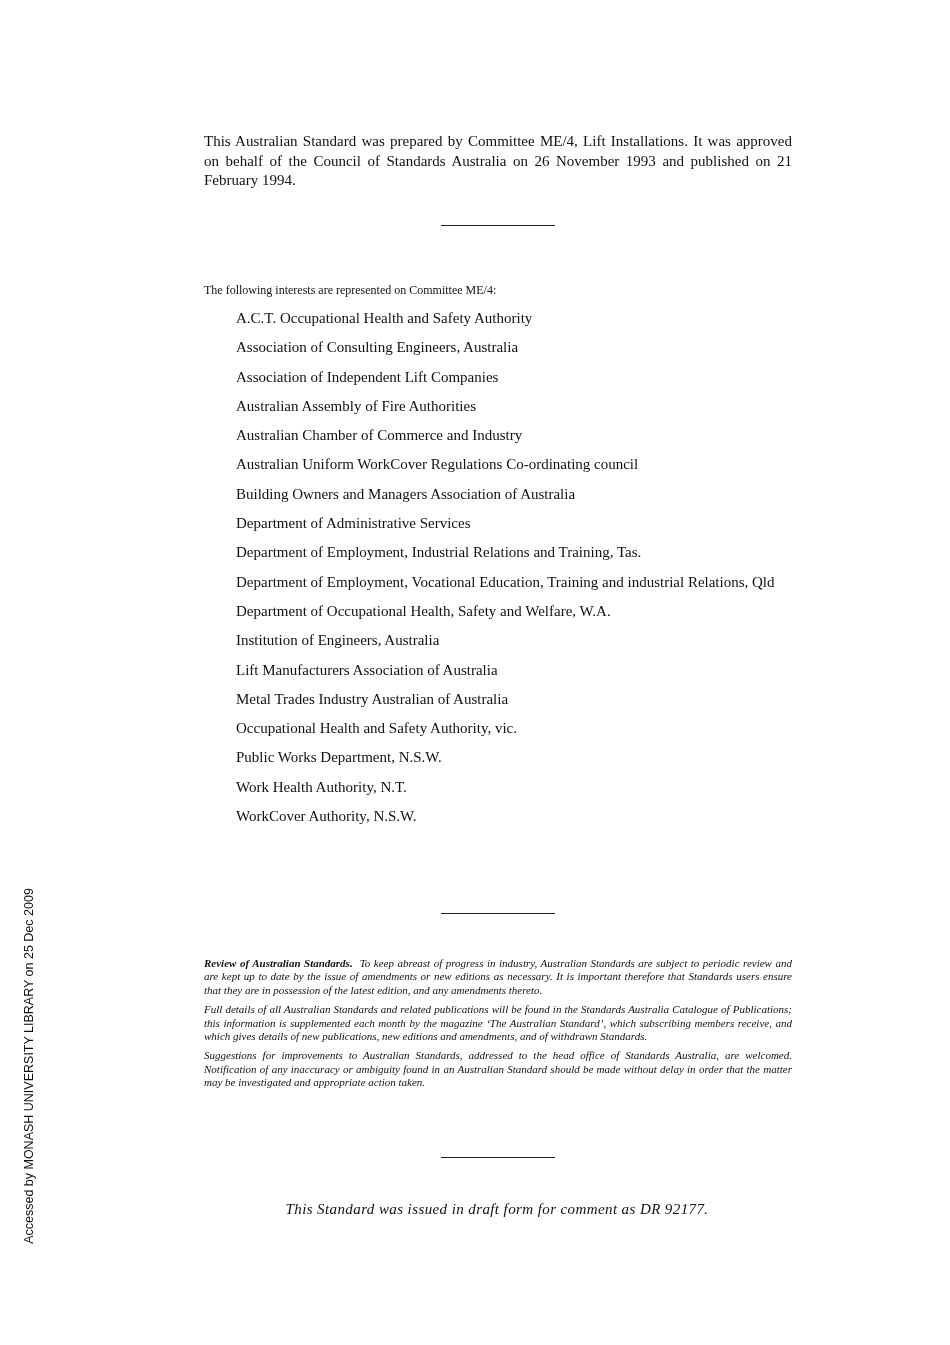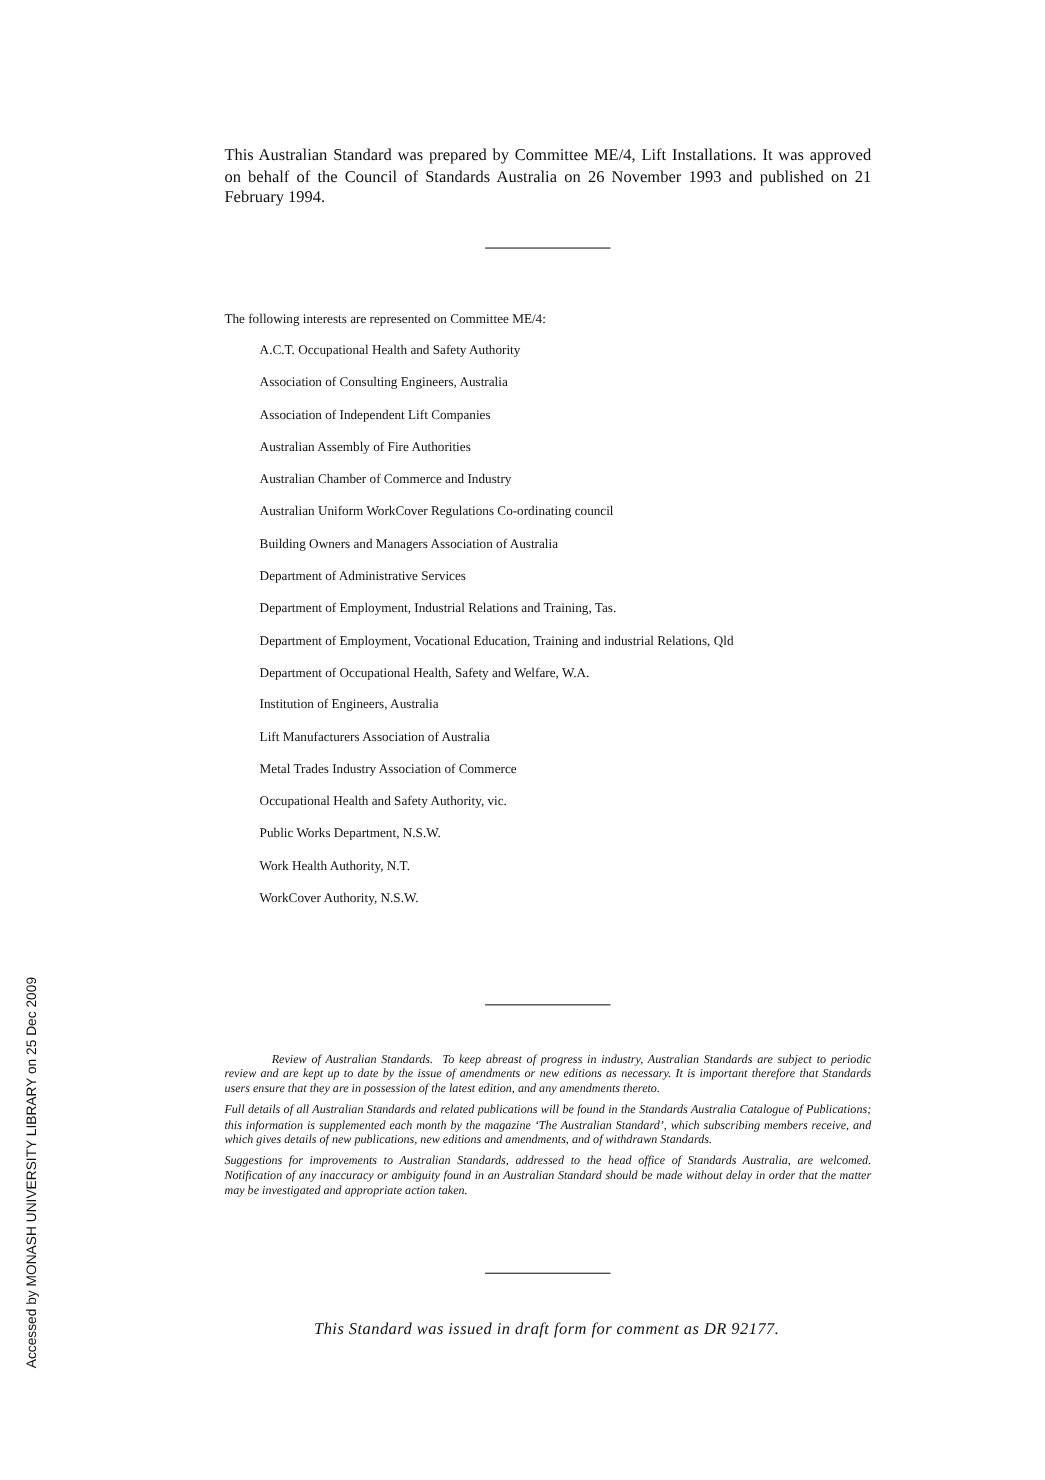--- a/index.html
+++ b/index.html
@@ -1,24 +1,24 @@
 <!DOCTYPE html>
 <html><head>
 <meta charset="utf-8">
 <style>
   html, body { margin: 0; padding: 0; background: #ffffff; }
   body { width: 950px; height: 1345px; position: relative; overflow: hidden; color: #111; font-family: "Liberation Serif", serif; }
   .intro { position: absolute; left: 204px; top: 132px; width: 588px; font-size: 15px; line-height: 19.5px; text-align: justify; }
   .rule { position: absolute; left: 441px; width: 114px; height: 0; border-top: 1px solid #222; }
   .interests-heading { position: absolute; left: 204px; top: 281px; font-size: 12px; line-height: 19px; }
-  .interests { position: absolute; left: 236px; top: 310px; width: 540px; margin: 0; padding: 0; list-style: none; font-size: 12px; line-height: 17px; }
+  .interests { position: absolute; left: 236px; top: 310px; width: 540px; margin: 0; padding: 0; list-style: none; font-size: 15px; line-height: 17px; }
   .interests li { margin: 0 0 12.3px 0; padding-left: 10px; text-indent: -10px; }
   .notes { position: absolute; left: 204px; top: 957px; width: 588px; font-size: 11px; line-height: 13.4px; font-style: italic; text-align: justify; }
   .notes p { margin: 0 0 6px 0; }
-  .notes b { font-weight: normal; margin-left: 43px; }
+  .notes b { font-weight: bold; }
   .draft { position: absolute; left: 0; width: 994px; top: 1201px; text-align: center; font-style: italic; font-size: 15px; letter-spacing: 0.4px; }
   .access { position: absolute; left: 29px; top: 1066px; transform: translate(-50%, -50%) rotate(-90deg); white-space: nowrap; font-family: "Liberation Sans", sans-serif; font-size: 12.5px; color: #111; }
 </style>
 </head>
 <body>
 
 <div class="intro">This Australian Standard was prepared by Committee ME/4, Lift Installations. It was approved on behalf of the Council of Standards Australia on 26 November 1993 and published on 21 February 1994.</div>
 
 <div class="rule" style="top:225px;"></div>
 
@@ -31,21 +31,21 @@
   <li>Australian Assembly of Fire Authorities</li>
   <li>Australian Chamber of Commerce and Industry</li>
   <li>Australian Uniform WorkCover Regulations Co-ordinating council</li>
   <li>Building Owners and Managers Association of Australia</li>
   <li>Department of Administrative Services</li>
   <li>Department of Employment, Industrial Relations and Training, Tas.</li>
   <li>Department of Employment, Vocational Education, Training and industrial Relations, Qld</li>
   <li>Department of Occupational Health, Safety and Welfare, W.A.</li>
   <li>Institution of Engineers, Australia</li>
   <li>Lift Manufacturers Association of Australia</li>
-  <li>Metal Trades Industry Association of Commerce</li>
+  <li>Metal Trades Industry Australian of Australia</li>
   <li>Occupational Health and Safety Authority, vic.</li>
   <li>Public Works Department, N.S.W.</li>
   <li>Work Health Authority, N.T.</li>
   <li>WorkCover Authority, N.S.W.</li>
 </ul>
 
 <div class="rule" style="top:913px;"></div>
 
 <div class="notes">
   <p><b>Review of Australian Standards.</b>&nbsp; <span>To keep abreast of progress in industry, Australian Standards are subject to periodic review and are kept up to date by the issue of amendments or new editions as necessary. It is important therefore that Standards users ensure that they are in possession of the latest edition, and any amendments thereto.</span></p>

